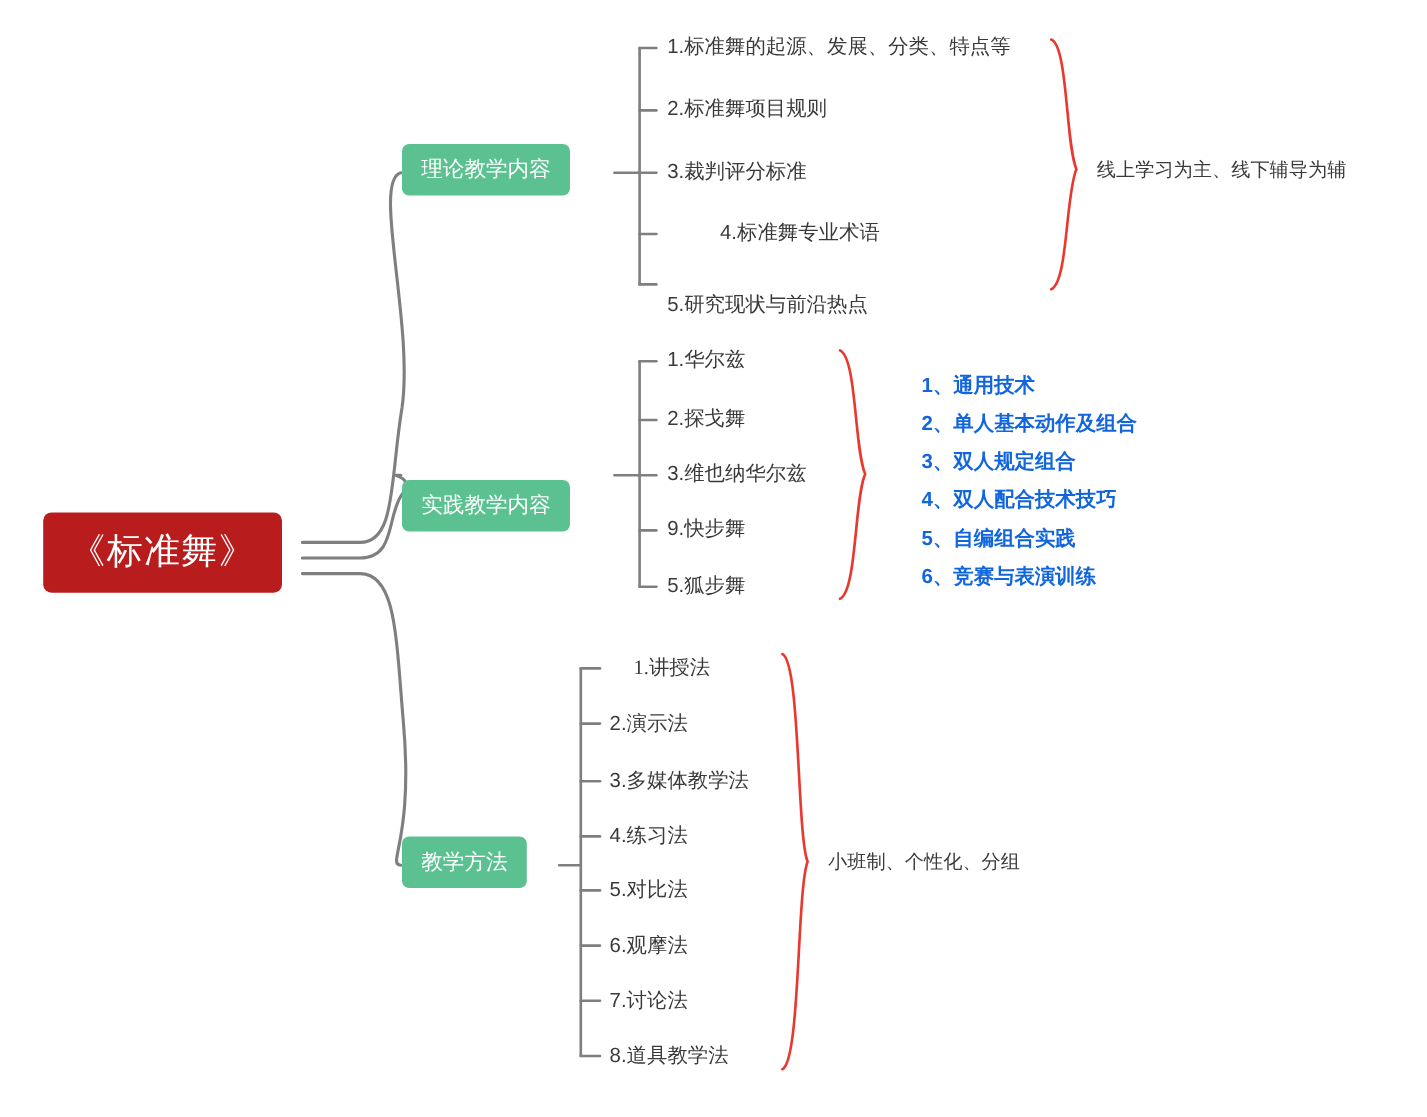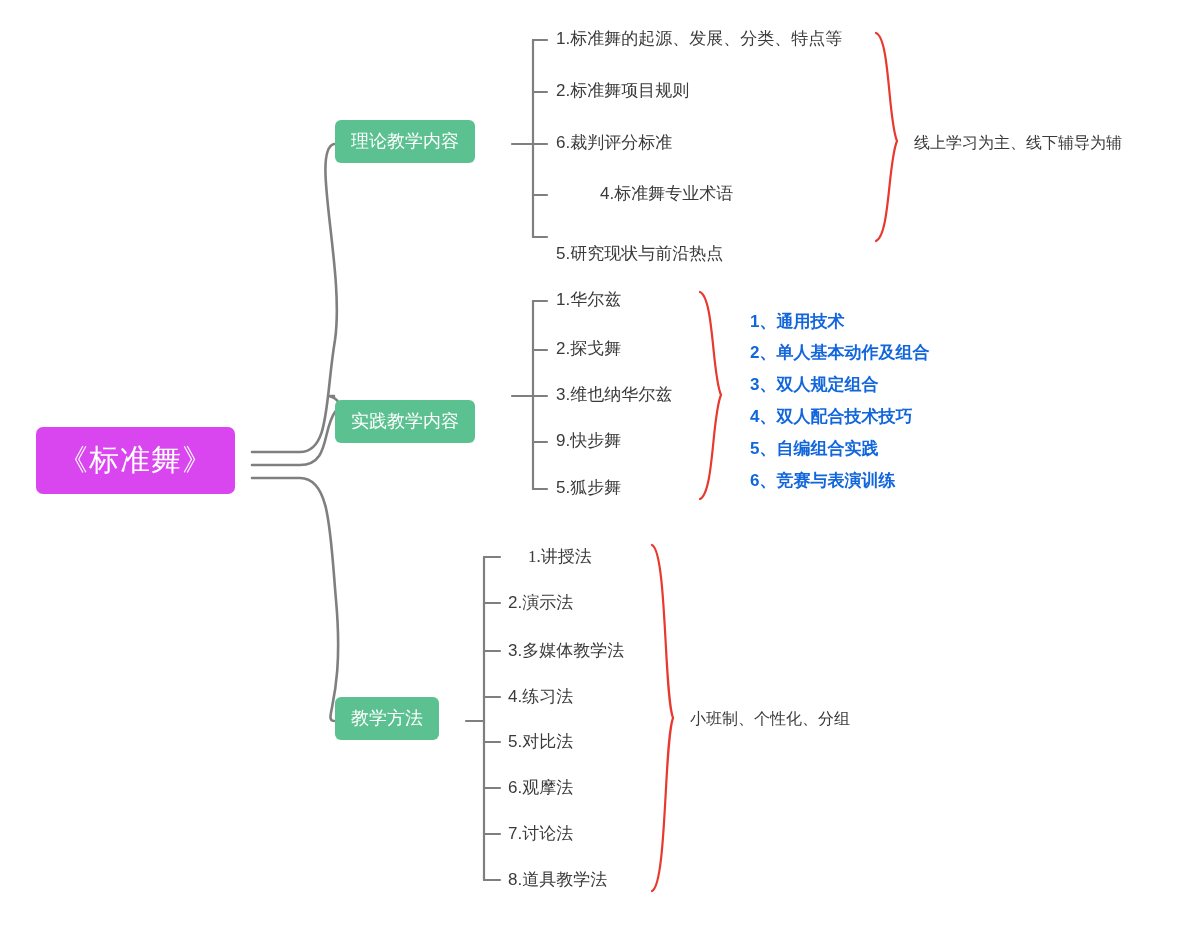--- a/index.html
+++ b/index.html
@@ -25,21 +25,21 @@
     width: 1189px;
     height: 931px;
     pointer-events: none;
   }
   .node {
     position: absolute;
     box-sizing: border-box;
     white-space: nowrap;
   }
   .root-node {
-    background: #d946ef;
+    background: #b91c1c;
     color: #ffffff;
     border-radius: 7px;
     font-size: 30px;
     padding: 16px 22px;
     letter-spacing: 1px;
     line-height: 1.15;
   }
   .branch-node {
     background: #5cc191;
     color: #ffffff;
@@ -56,20 +56,21 @@
   .note-node {
     color: #3a3a3a;
     font-size: 16px;
     line-height: 1.2;
   }
   .blue-item {
     color: #1166dd;
     font-size: 17px;
     font-weight: bold;
     line-height: 1.2;
+    margin-left: 18px;
   }
 </style>
 </head>
 <body>
 
 <div id="mindmap">
 
   <svg class="links" viewBox="0 0 1189 931">
 
     <g fill="none" stroke="#7f7f7f" stroke-width="2.6" stroke-linecap="round">
@@ -114,21 +115,21 @@
       <path d="M 652 545 C 667 552 664 695 673 718 C 664 742 667 884 652 891"></path>
     </g>
   </svg>
 
   <div class="node root-node" style="left:36px; top:427px;">《标准舞》</div>
 
   <div class="node branch-node" style="left:335px; top:120px;">理论教学内容</div>
 
   <div class="node leaf-node" style="left:556px; top:29px;">1.标准舞的起源、发展、分类、特点等</div>
   <div class="node leaf-node" style="left:556px; top:81px;">2.标准舞项目规则</div>
-  <div class="node leaf-node" style="left:556px; top:133px;">6.裁判评分标准</div>
+  <div class="node leaf-node" style="left:556px; top:133px;">3.裁判评分标准</div>
   <div class="node leaf-node" style="left:556px; top:184px;margin-left:44px;">4.标准舞专业术语</div>
   <div class="node leaf-node" style="left:556px; top:244px;">5.研究现状与前沿热点</div>
 
   <div class="node note-node" style="left:914px; top:133px;">线上学习为主、线下辅导为辅</div>
 
   <div class="node branch-node" style="left:335px; top:372px;margin-top:28px;">实践教学内容</div>
 
   <div class="node leaf-node" style="left:556px; top:290px;">1.华尔兹</div>
   <div class="node leaf-node" style="left:556px; top:339px;">2.探戈舞</div>
   <div class="node leaf-node" style="left:556px; top:385px;">3.维也纳华尔兹</div>

